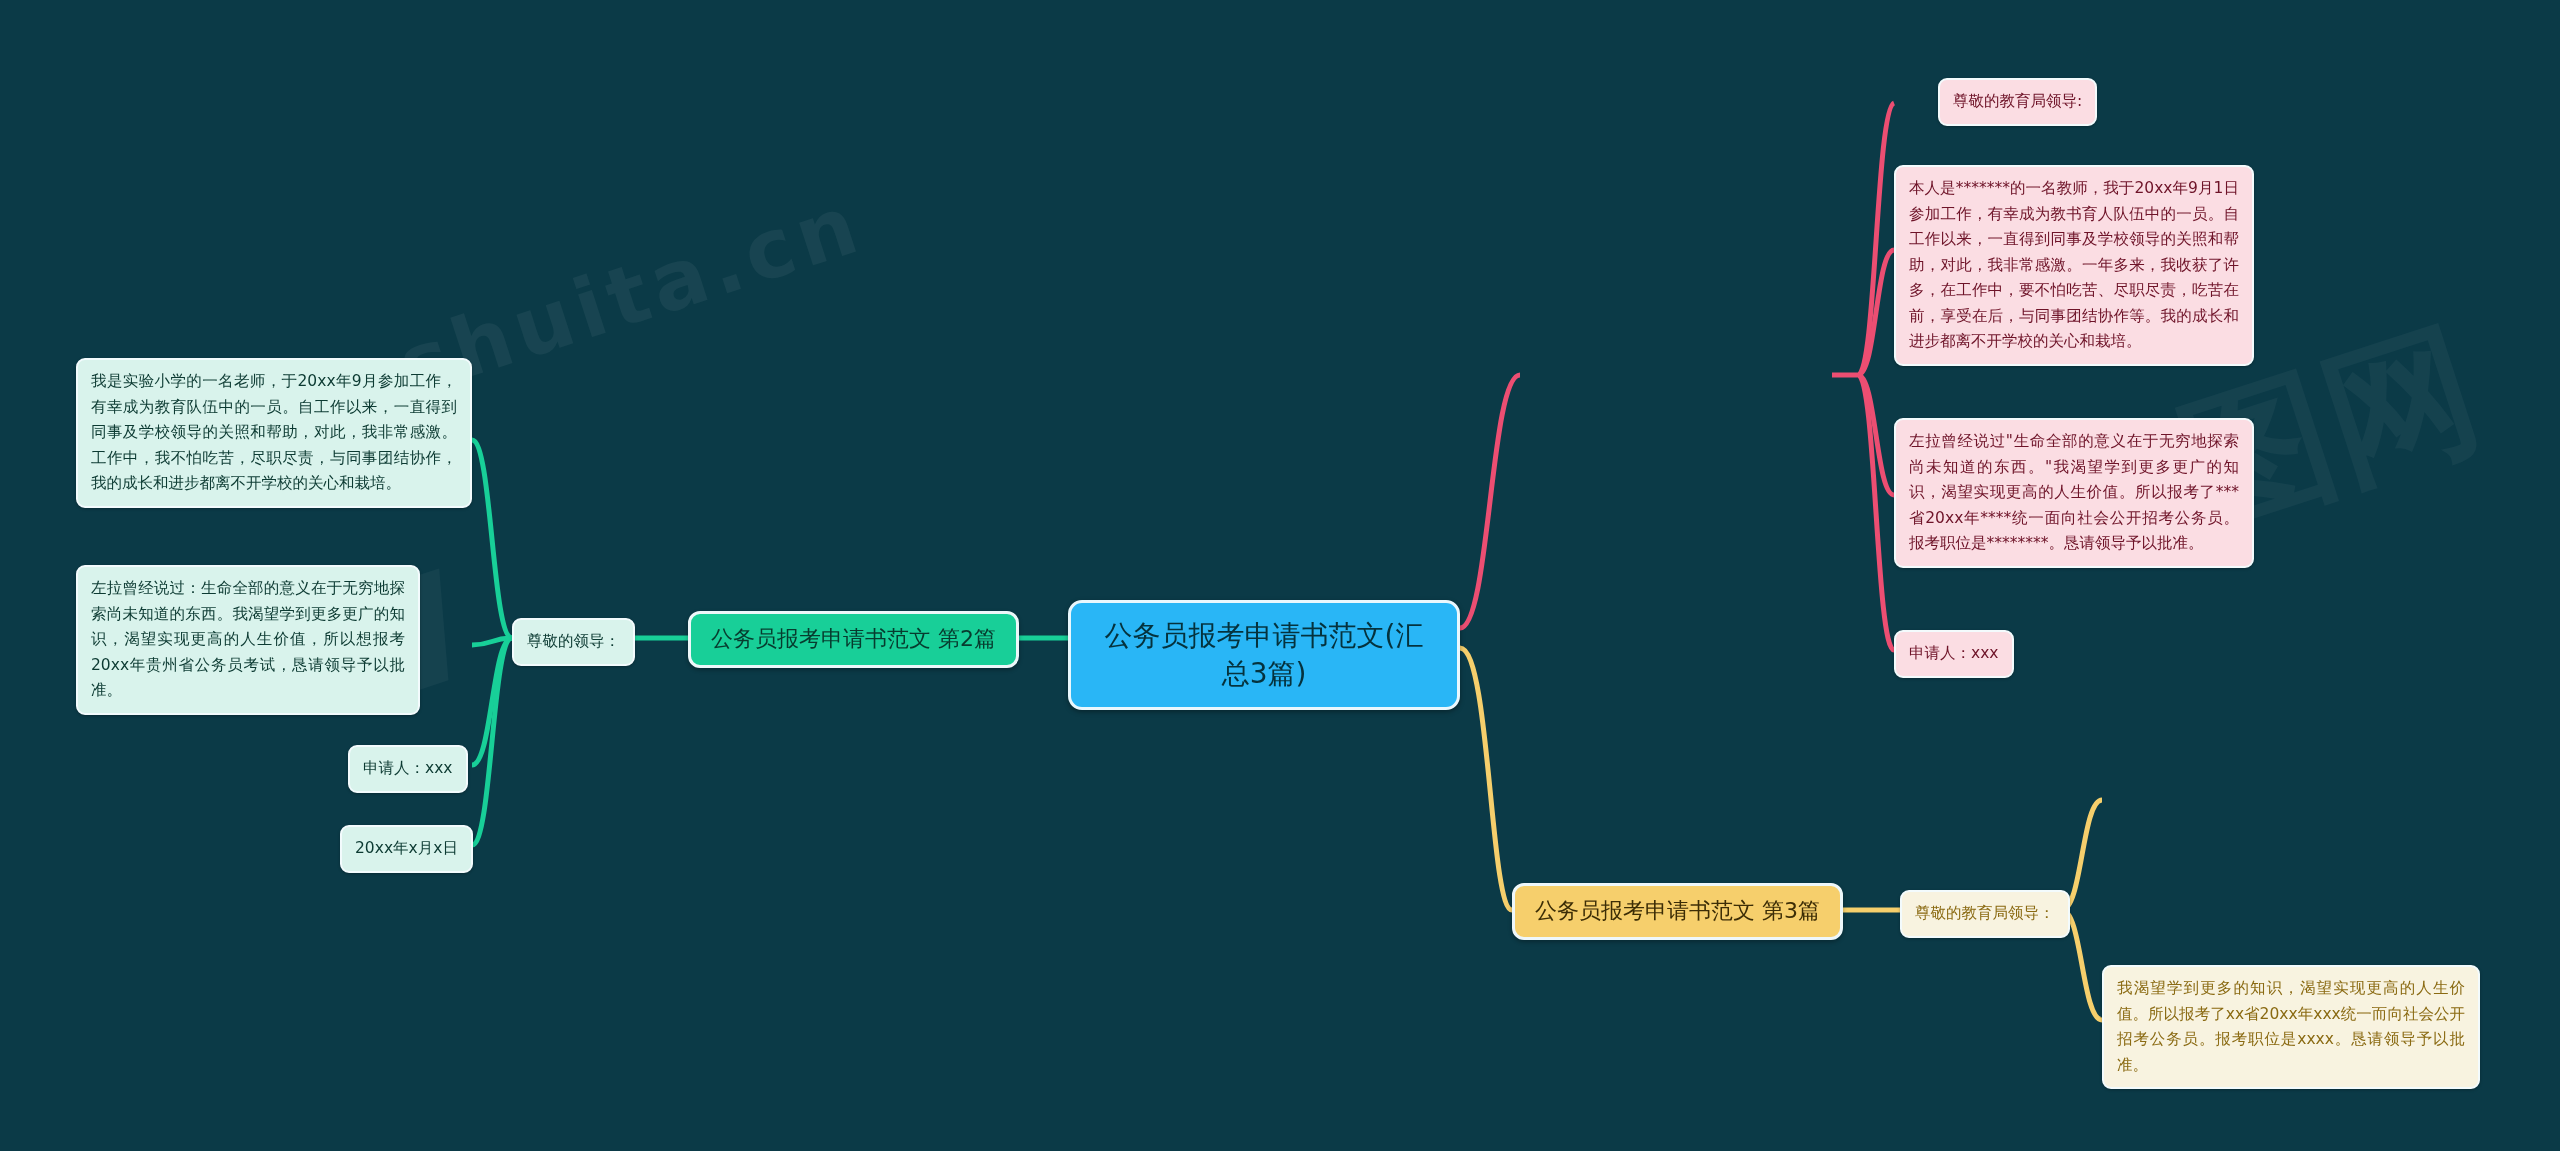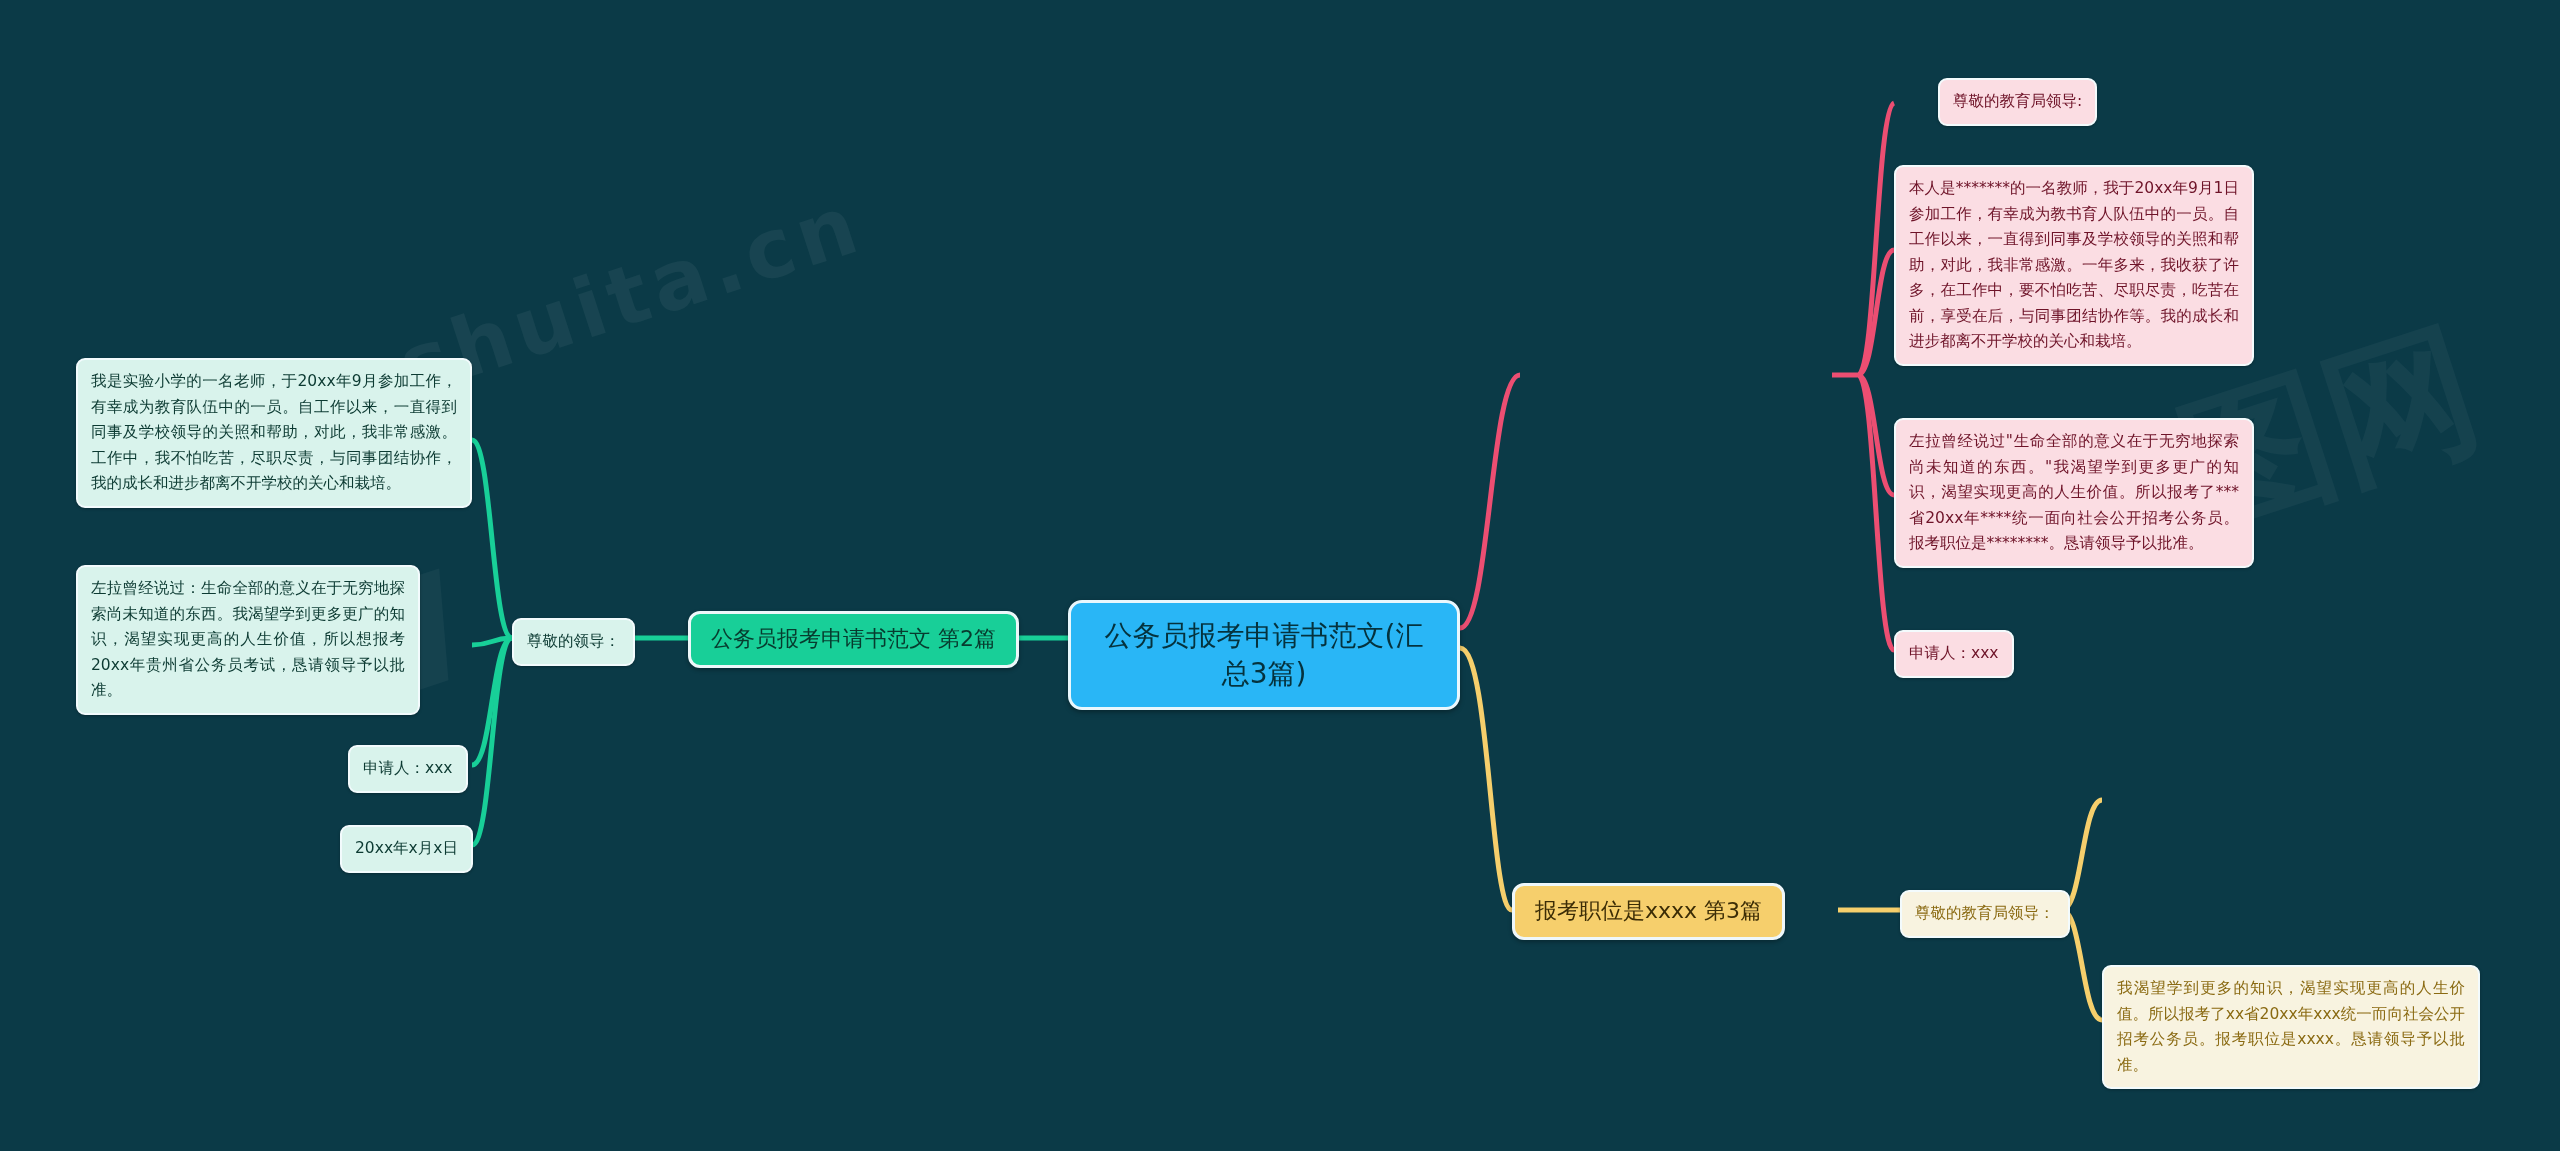--- a/index.html
+++ b/index.html
@@ -120,20 +120,20 @@
   <div class="node leaf green one-line" style="left:512px;top:618px;">尊敬的领导：</div>
 
   <div class="node leaf green" style="left:76px;top:358px;width:396px;">我是实验小学的一名老师，于20xx年9月参加工作，有幸成为教育队伍中的一员。自工作以来，一直得到同事及学校领导的关照和帮助，对此，我非常感激。工作中，我不怕吃苦，尽职尽责，与同事团结协作，我的成长和进步都离不开学校的关心和栽培。</div>
 
   <div class="node leaf green" style="left:76px;top:565px;width:344px;">左拉曾经说过：生命全部的意义在于无穷地探索尚未知道的东西。我渴望学到更多更广的知识，渴望实现更高的人生价值，所以想报考20xx年贵州省公务员考试，恳请领导予以批准。</div>
 
   <div class="node leaf green one-line" style="left:348px;top:745px;">申请人：xxx</div>
 
   <div class="node leaf green one-line" style="left:340px;top:825px;">20xx年x月x日</div>
 
-  <div class="node branch gold" style="left:1512px;top:883px;">报考职位是xxxx 第3篇</div>
+  <div class="node branch gold" style="left:1512px;top:883px;">公务员报考申请书范文 第3篇</div>
 
   <div class="node leaf gold one-line" style="left:1900px;top:890px;">尊敬的教育局领导：</div>
 
 
   <div class="node leaf gold" style="left:2102px;top:965px;width:378px;">我渴望学到更多的知识，渴望实现更高的人生价值。所以报考了xx省20xx年xxx统一而向社会公开招考公务员。报考职位是xxxx。恳请领导予以批准。</div>
 
 </div>
 
 </body></html>

